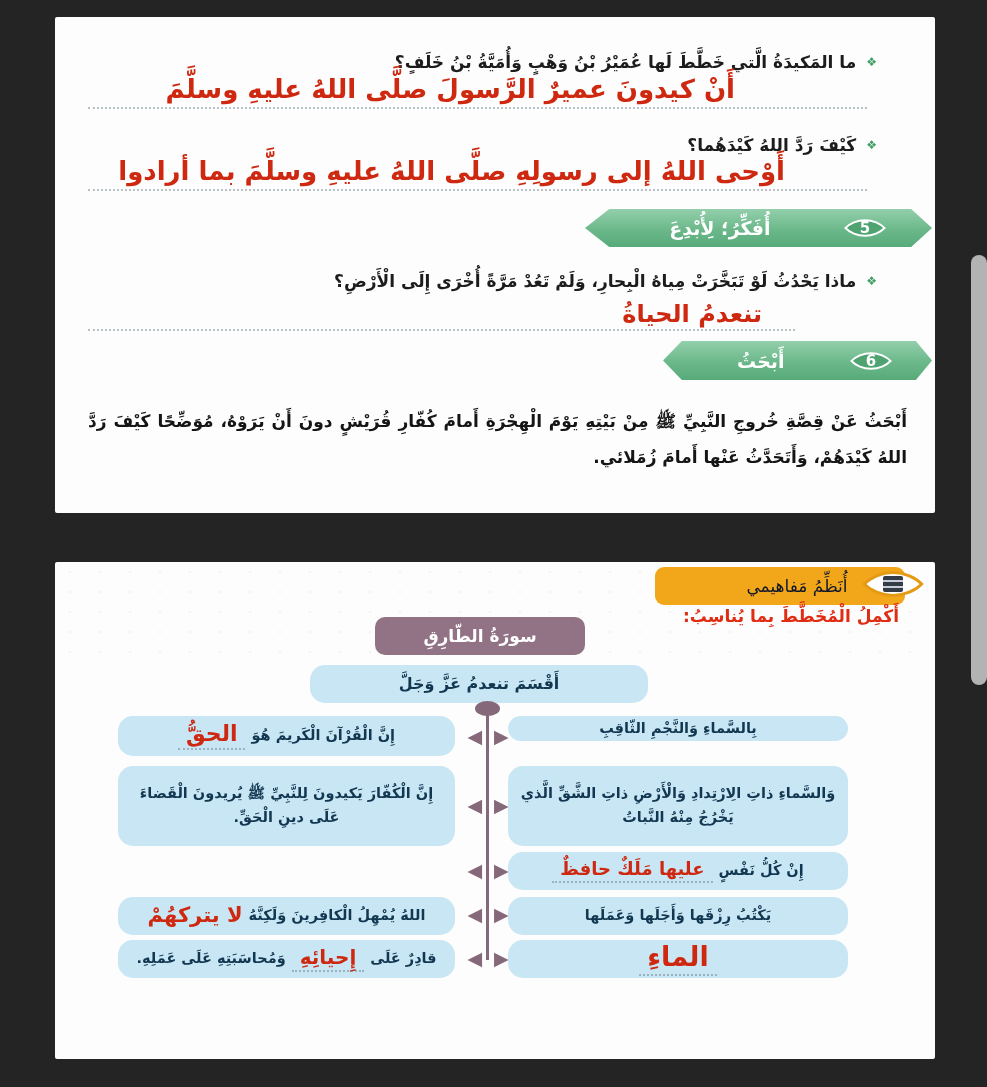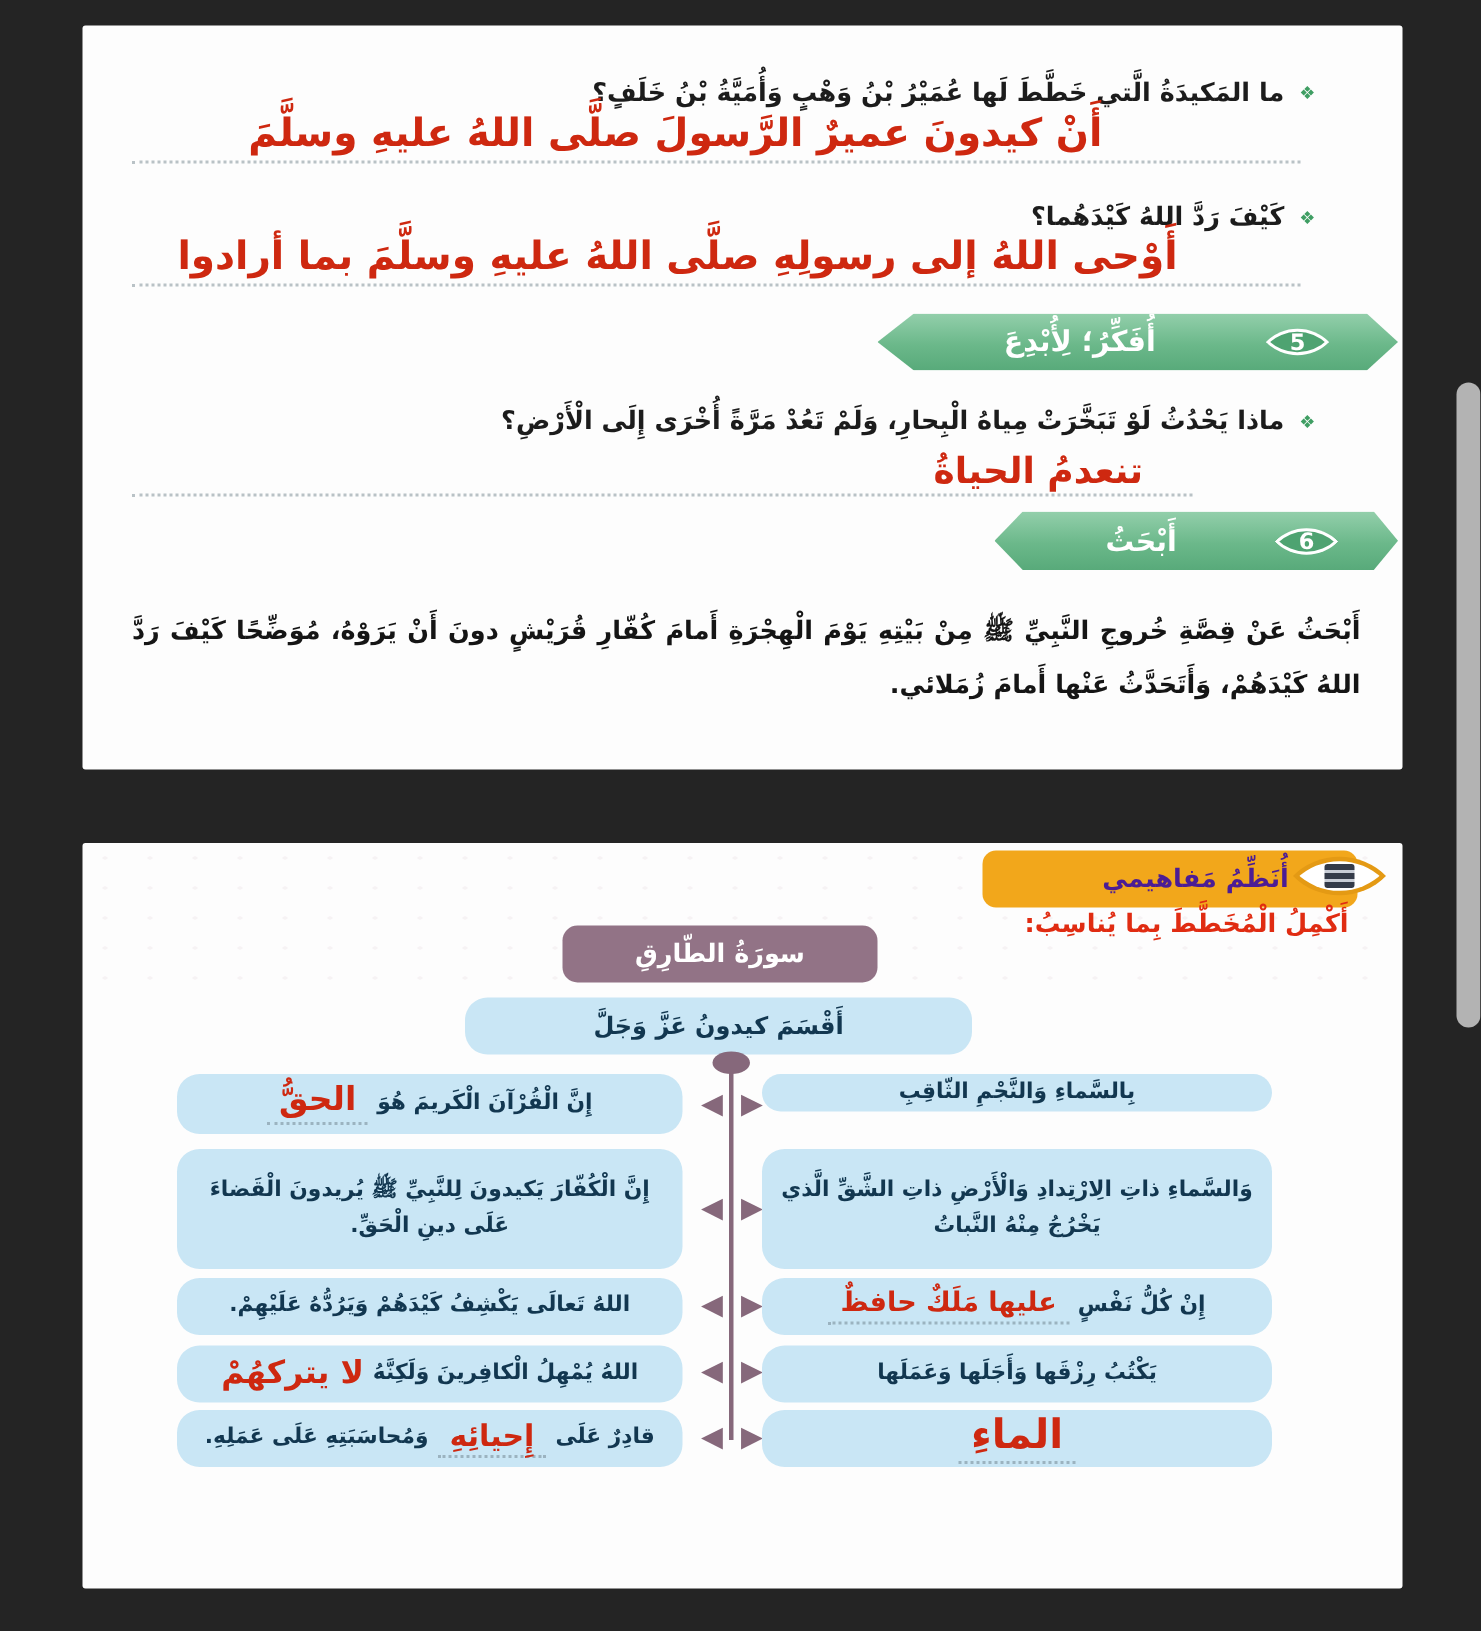--- a/index.html
+++ b/index.html
@@ -25,21 +25,21 @@
     text-align:center;color:#fff;font-weight:bold;font-size:19px;white-space:nowrap}
   .leaf-num{position:absolute;top:50%;width:30px;height:30px;transform:translateY(-50%) rotate(-45deg);
     border-radius:0 100% 0 100%;background:var(--green-dark);border:2.5px solid #fff}
   .leaf-num span{position:absolute;inset:0;transform:rotate(45deg);display:flex;align-items:center;justify-content:center;color:#fff;font-weight:bold;font-size:15px}
   .para{position:absolute;direction:rtl;text-align:justify;font-size:17px;font-weight:bold;color:#151515;line-height:36px}
   
   .dotpattern{position:absolute;left:0;right:0;top:0;height:95px;border-radius:2px 2px 0 0;
     background-image:radial-gradient(#f2ebee 1.6px,transparent 1.7px);background-size:30px 20px;opacity:.55;pointer-events:none}
   .org-banner{position:absolute;top:5px;right:30px;width:250px;height:38px;background:var(--orange);
     border-radius:9px;display:flex;align-items:center;justify-content:center;direction:rtl}
-  .org-banner .label{color:#4c1d95;font-weight:bold;font-size:17px;padding-left:34px}
+  .org-banner .label{color:#0f172a;font-weight:normal;font-size:17px;padding-left:34px}
   .org-leaf{position:absolute;right:-10px;top:-5px;width:44px;height:44px;transform:rotate(-45deg);
     border-radius:0 100% 0 100%;background:#fff;border:3px solid #e49a14}
   .org-leaf .glyph{position:absolute;inset:0;display:flex;align-items:center;justify-content:center;transform:rotate(45deg)}
   .clapper{width:20px;height:16px;border-radius:2px;
     background:linear-gradient(180deg,#343b49 0 4px,#c8cdd6 4px 6px,#343b49 6px 10px,#c8cdd6 10px 12px,#343b49 12px 16px)}
   .instruction{position:absolute;top:44px;right:36px;direction:rtl;color:#e02c12;font-weight:bold;font-size:17px}
   .titlebox{position:absolute;top:55px;left:320px;width:210px;height:38px;background:var(--purple);border-radius:10px;
     display:flex;align-items:center;justify-content:center;color:#fff;font-weight:bold;font-size:17px;direction:rtl}
   .bx{position:absolute;background:var(--blue-box);border-radius:15px;display:flex;align-items:center;justify-content:center;
     gap:6px;direction:rtl;color:var(--blue-ink);font-weight:bold;font-size:14.5px;padding:3px 12px;text-align:center;line-height:1.65}
@@ -106,21 +106,21 @@
             <span class="clapper"></span>
           </span>
         </span>
     </div>
 
     <div class="instruction">أَكْمِلُ الْمُخَطَّطَ بِما يُناسِبُ:</div>
 
     <div class="titlebox">سورَةُ الطّارِقِ</div>
 
     <div class="bx" style="top:103px;left:255px;width:338px;height:38px;font-size:16px">
-      <span>أَقْسَمَ كيدونُ عَزَّ وَجَلَّ</span>
+      <span>أَقْسَمَ تنعدمُ عَزَّ وَجَلَّ</span>
     </div>
 
     <div class="map-line"></div>
     <div class="map-node"></div>
     <div class="conn" style="top:165px">
       <span>◀</span>
       <span>▶</span>
     </div>
     <div class="conn" style="top:234px">
       <span>◀</span>
@@ -151,23 +151,20 @@
       <span>إِنَّ الْكُفّارَ يَكيدونَ لِلنَّبِيِّ ﷺ يُريدونَ الْقَضاءَ عَلَى دينِ الْحَقِّ.</span>
     </div>
     <div class="bx" style="top:204px;right:87px;width:340px;height:80px">
       <span>وَالسَّماءِ ذاتِ الِارْتِدادِ وَالْأَرْضِ ذاتِ الشَّقِّ الَّذي يَخْرُجُ مِنْهُ النَّباتُ</span>
     </div>
 
     <div class="bx" style="top:290px;right:87px;width:340px;height:38px">
       <span>إِنْ كُلُّ نَفْسٍ</span>
       <span class="fill dotted" style="font-size:18px">عليها مَلَكٌ حافظٌ</span>
     </div>
-    <div class="bx" style="top:290px;left:63px;width:337px;height:38px">
-      <span>اللهُ تَعالَى يَكْشِفُ كَيْدَهُمْ وَيَرُدُّهُ عَلَيْهِمْ.</span>
-    </div>
 
     <div class="bx" style="top:335px;right:87px;width:340px;height:38px">
       <span>يَكْتُبُ رِزْقَها وَأَجَلَها وَعَمَلَها</span>
     </div>
     <div class="bx" style="top:335px;left:63px;width:337px;height:38px">
       <span>اللهُ يُمْهِلُ الْكافِرينَ وَلَكِنَّهُ</span>
       <span class="fill" style="font-size:21px">لا يتركهُمْ</span>
     </div>
 
     <div class="bx" style="top:378px;right:87px;width:340px;height:38px">

